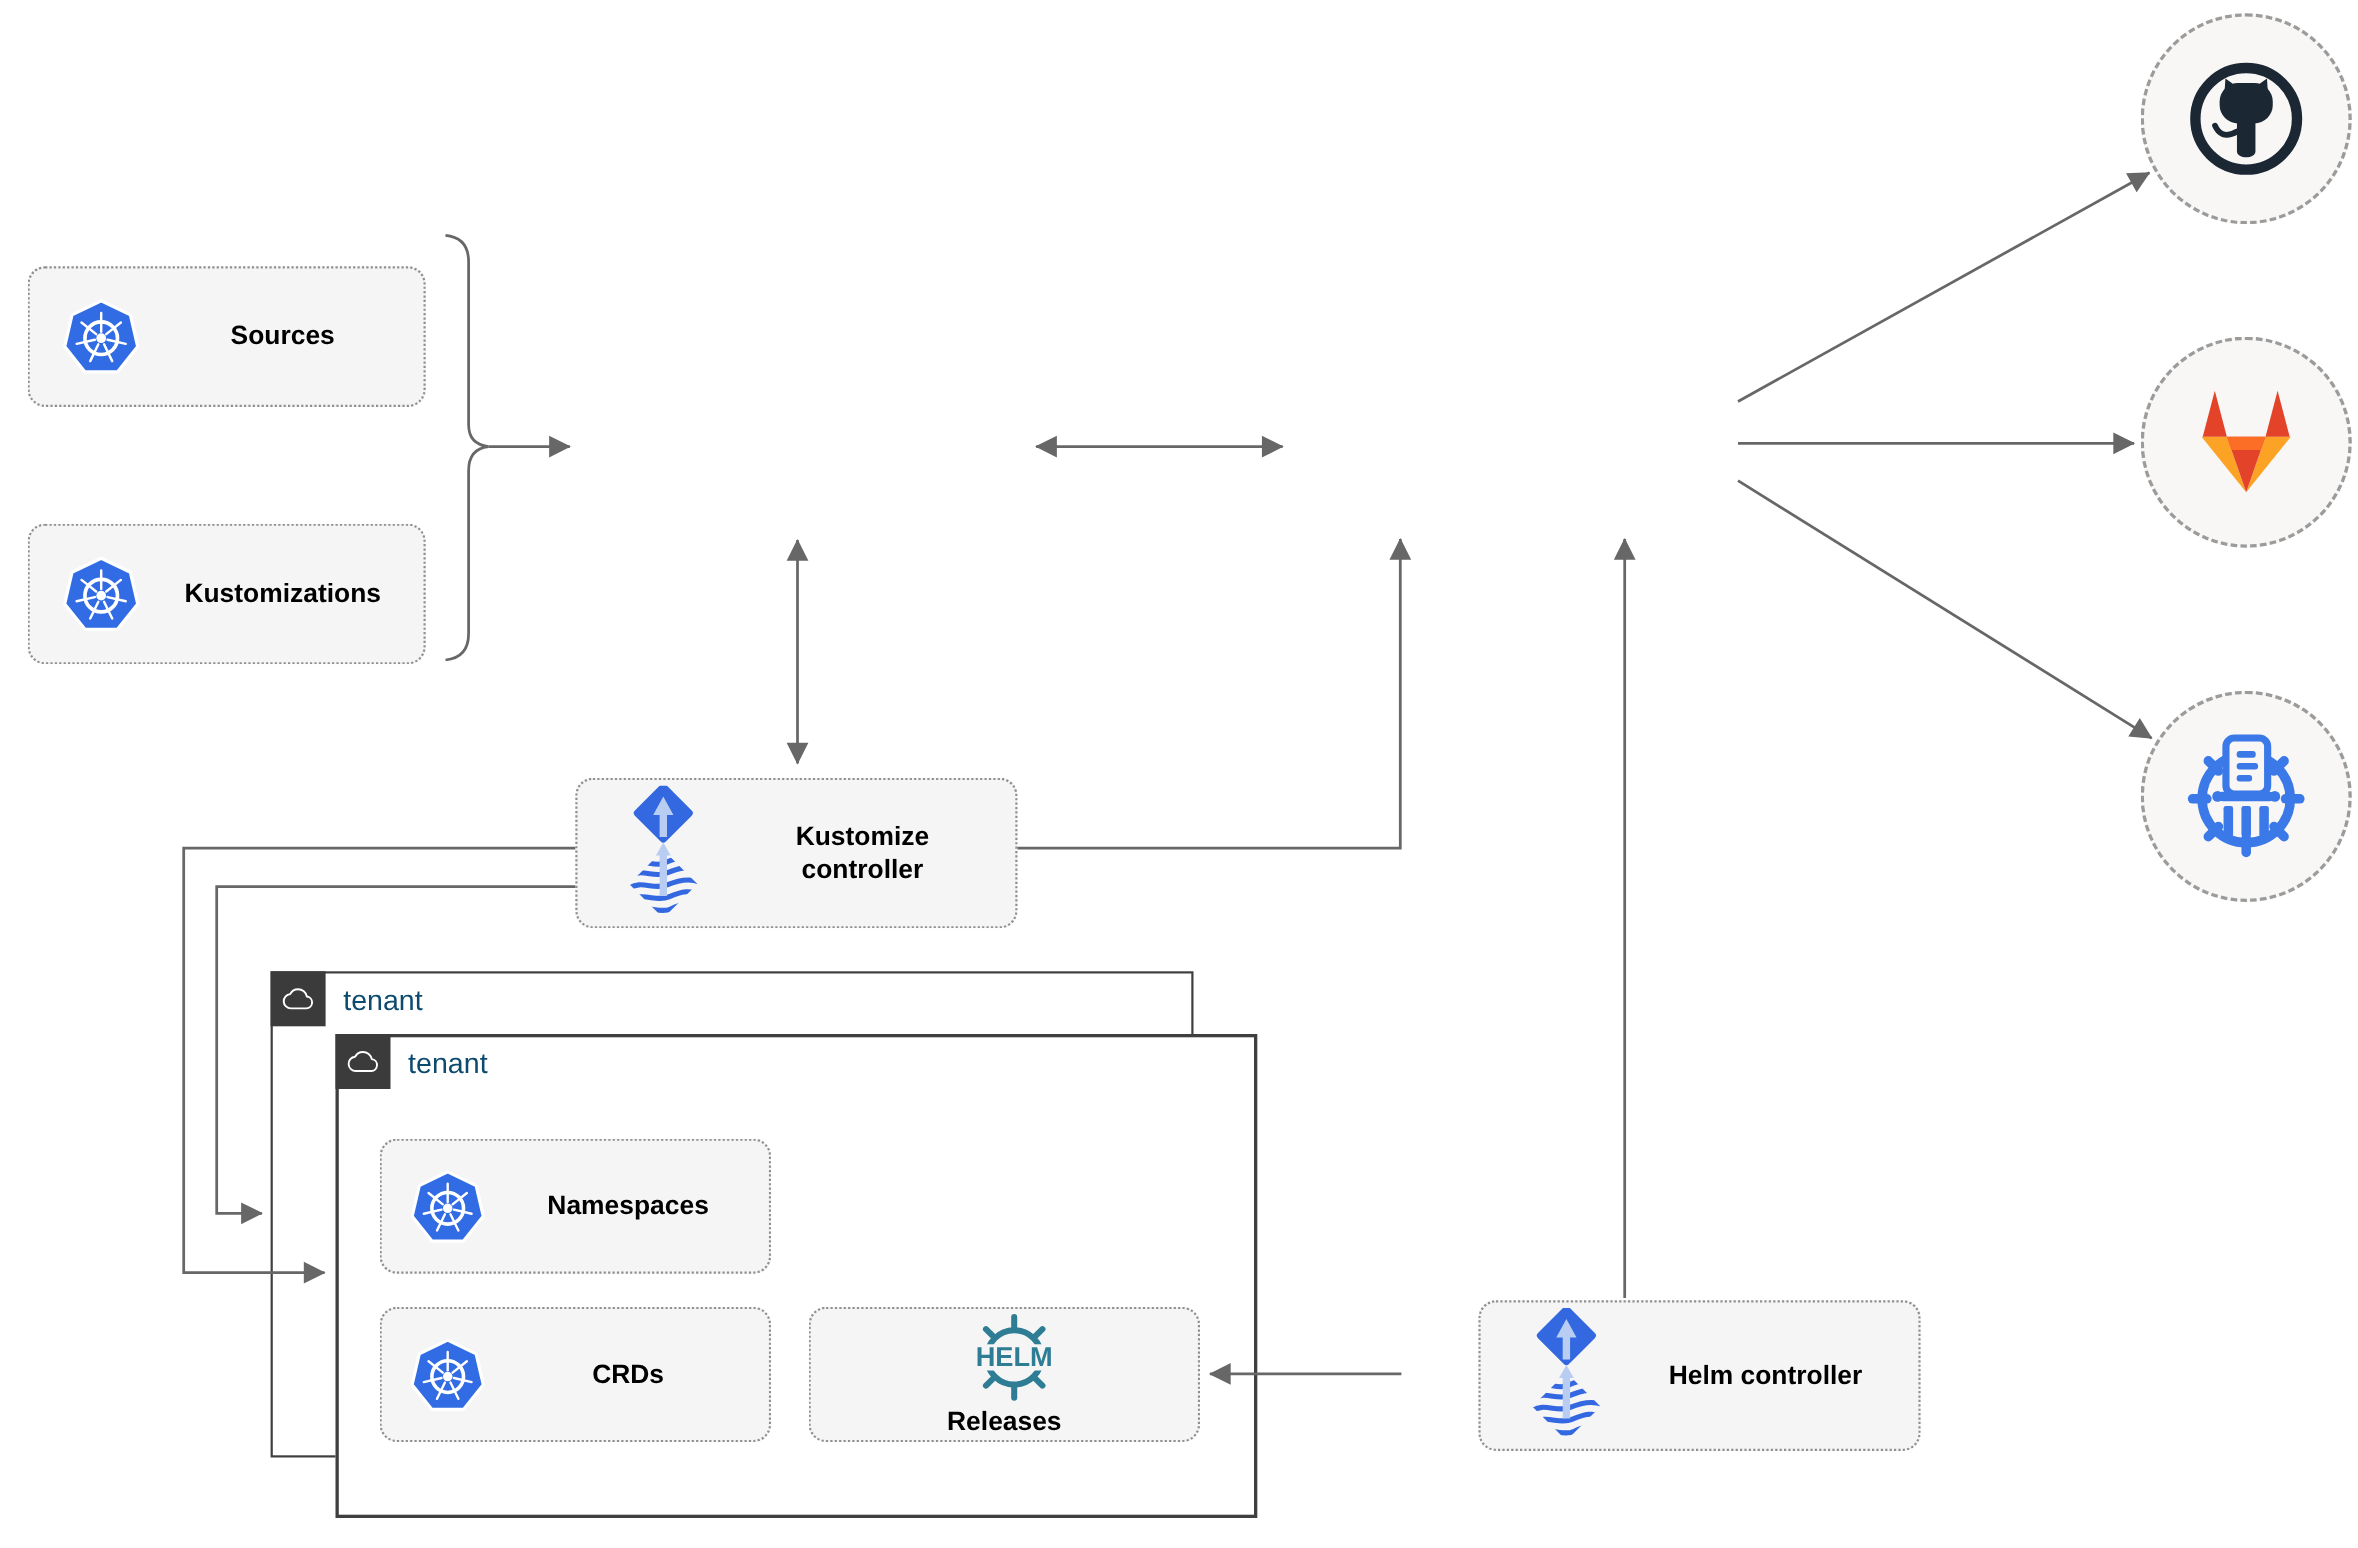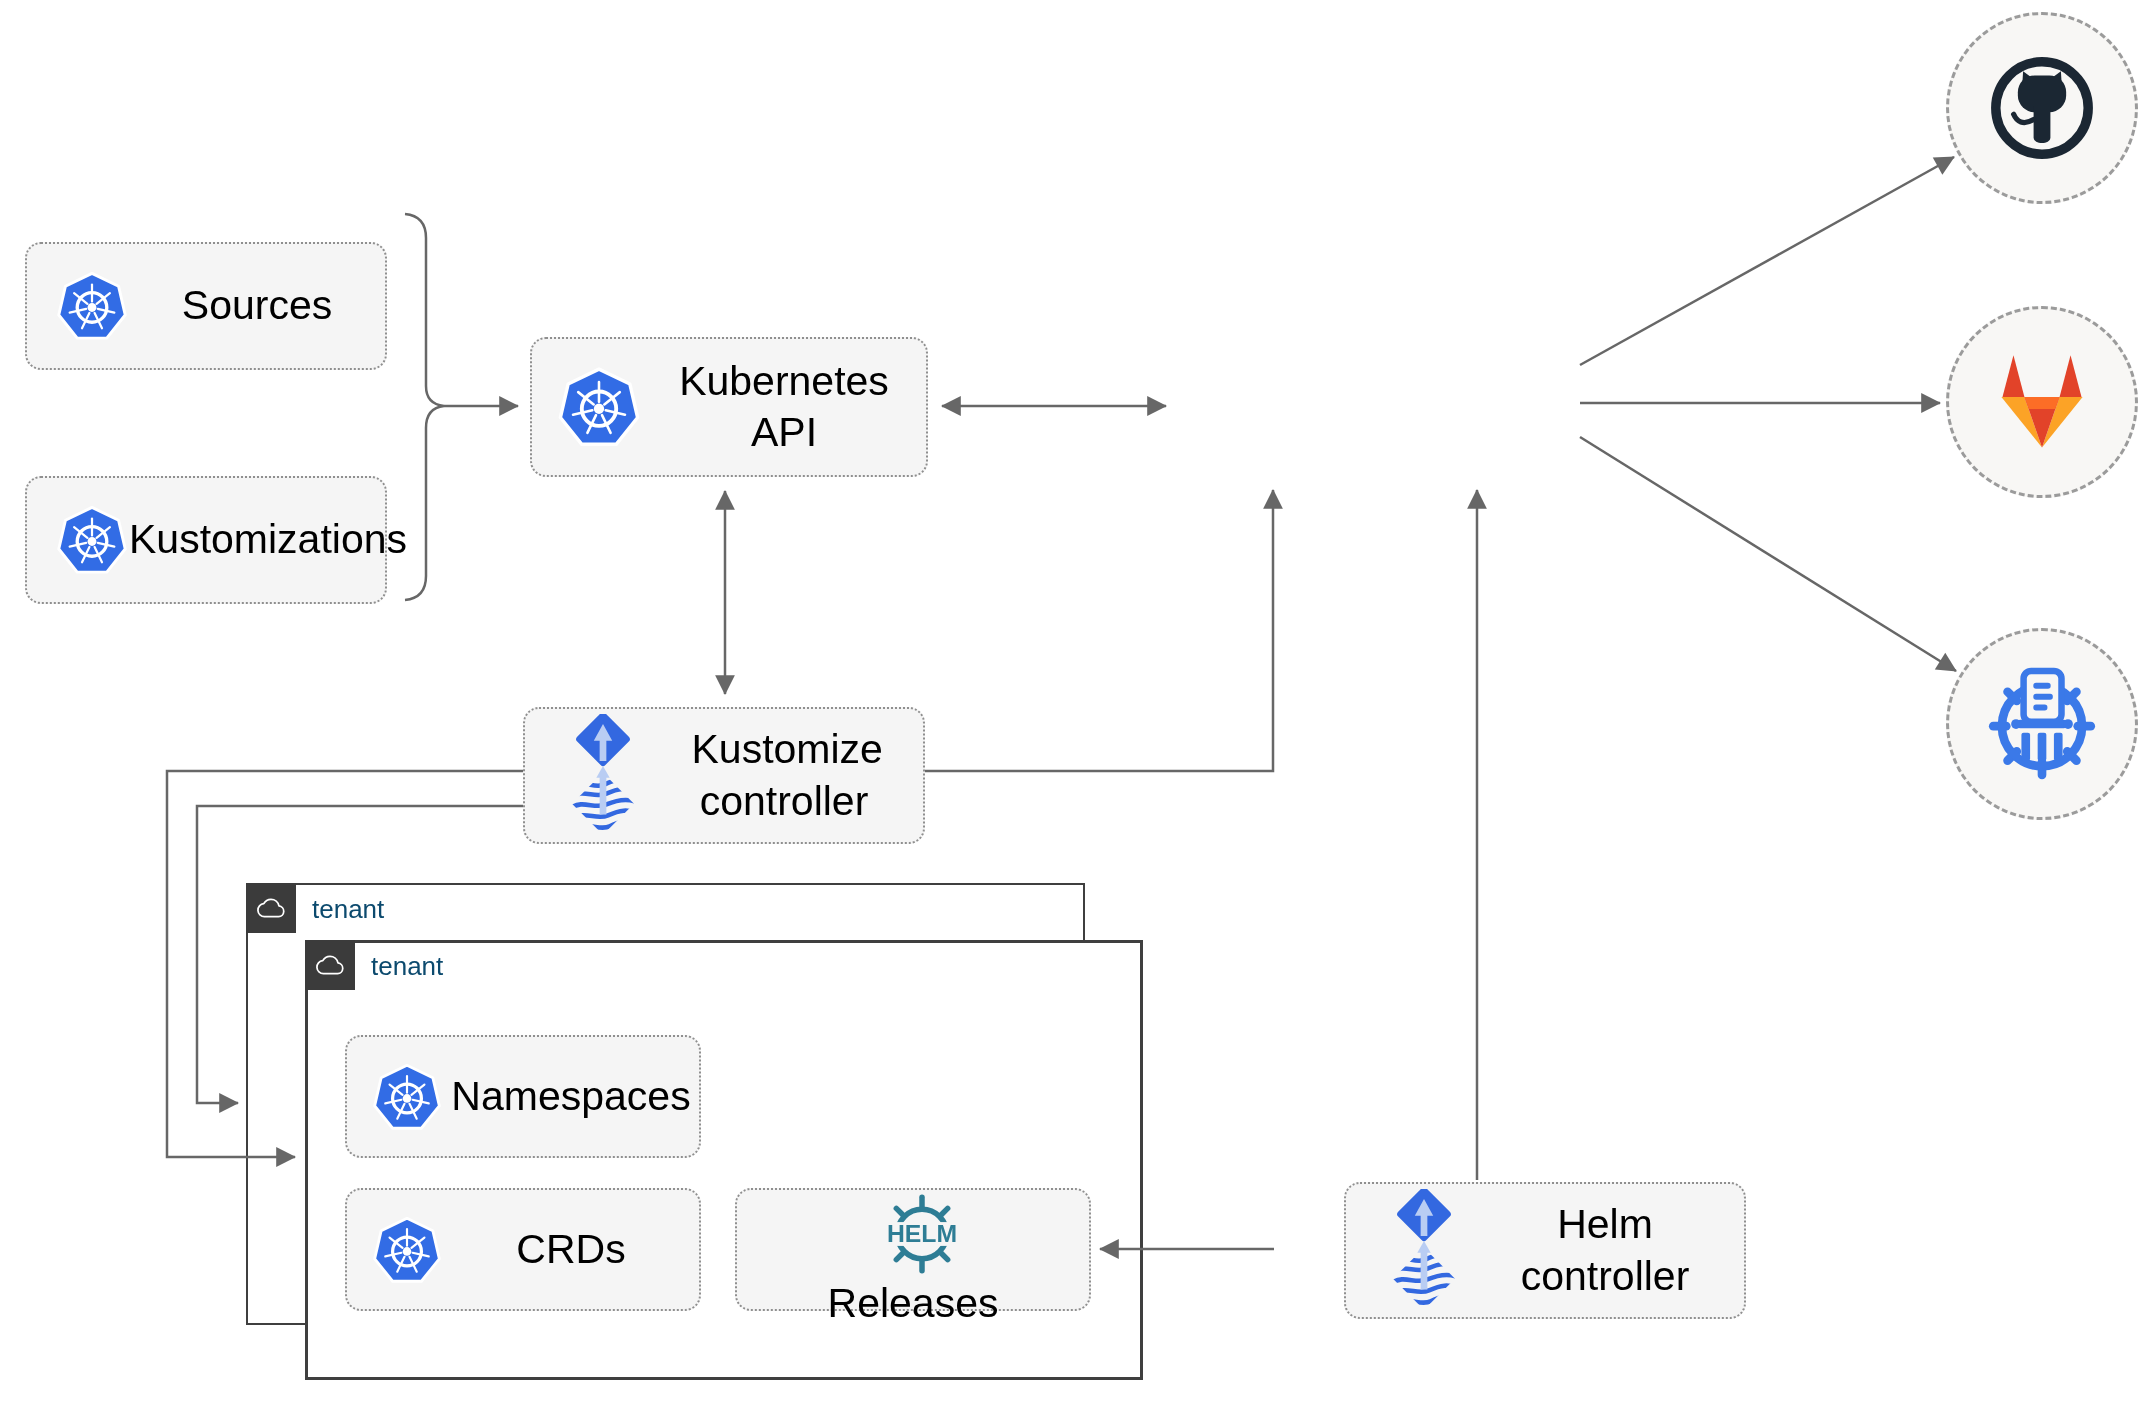--- a/index.html
+++ b/index.html
@@ -4,21 +4,21 @@
 <style>
   html,body{margin:0;padding:0;background:#ffffff;}
   body{width:2144px;height:1407px;position:relative;overflow:hidden;
        font-family:"Liberation Sans","DejaVu Sans",sans-serif;color:#000;}
   .stage{position:absolute;inset:0;}
 
   
   .node{position:absolute;background:#f5f5f5;border:2px dotted #8f8f8f;border-radius:16px;
         display:flex;align-items:center;box-sizing:border-box;}
   .node .ic{flex:0 0 auto;display:flex;align-items:center;justify-content:center;}
-  .node .lbl{flex:1 1 auto;text-align:center;font-size:41px;line-height:1.25;color:#000;}
+  .node .lbl{flex:1 1 auto;text-align:center;font-size:24px;line-height:1.25;color:#000;font-weight:bold;}
   .node .lbl.narrow{max-width:185px;margin:0 auto;}
 
   
   .tenant{position:absolute;background:#ffffff;border:3px solid #3f3f3f;box-sizing:border-box;}
   .tenant-badge{position:absolute;width:50px;height:50px;background:#3b3b3b;
         display:flex;align-items:center;justify-content:center;}
   .tenant-label{position:absolute;font-size:26px;color:#0c4a6e;}
 
   
   .endpoint{position:absolute;width:192px;height:192px;border-radius:50%;
@@ -160,28 +160,20 @@
 
   <div class="node" style="left:25px;top:476px;width:362px;height:128px;">
     <span class="ic" style="margin-left:28px;">
       <svg width="74" height="74">
           <use href="#ic-k8s" width="74" height="74"></use>
         </svg>
       </span>
     <span class="lbl">Kustomizations</span>
   </div>
 
-  <div class="node" style="left:530px;top:337px;width:398px;height:140px;">
-    <span class="ic" style="margin-left:24px;">
-      <svg width="86" height="86">
-          <use href="#ic-k8s" width="86" height="86"></use>
-        </svg>
-      </span>
-    <span class="lbl">Kubernetes API</span>
-  </div>
 
 
   <div class="node" style="left:523px;top:707px;width:402px;height:137px;">
     <span class="ic" style="margin-left:36px;">
       <svg width="84" height="124">
           <use href="#ic-flux" width="84" height="124"></use>
         </svg>
       </span>
     <span class="lbl narrow">Kustomize controller</span>
   </div>

